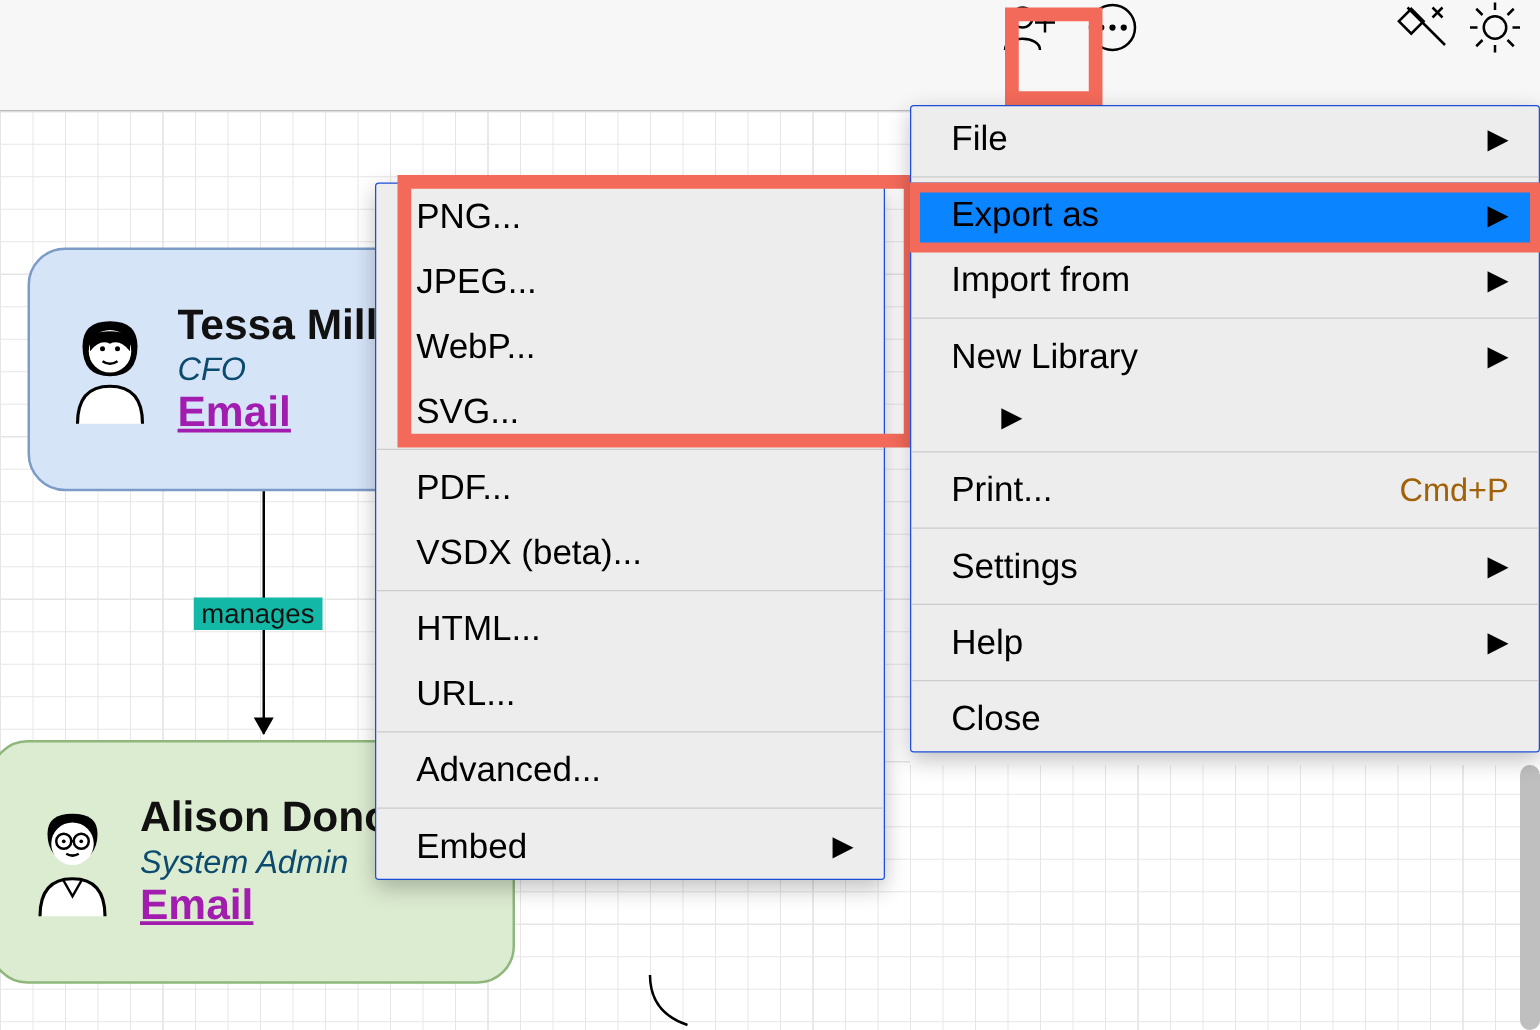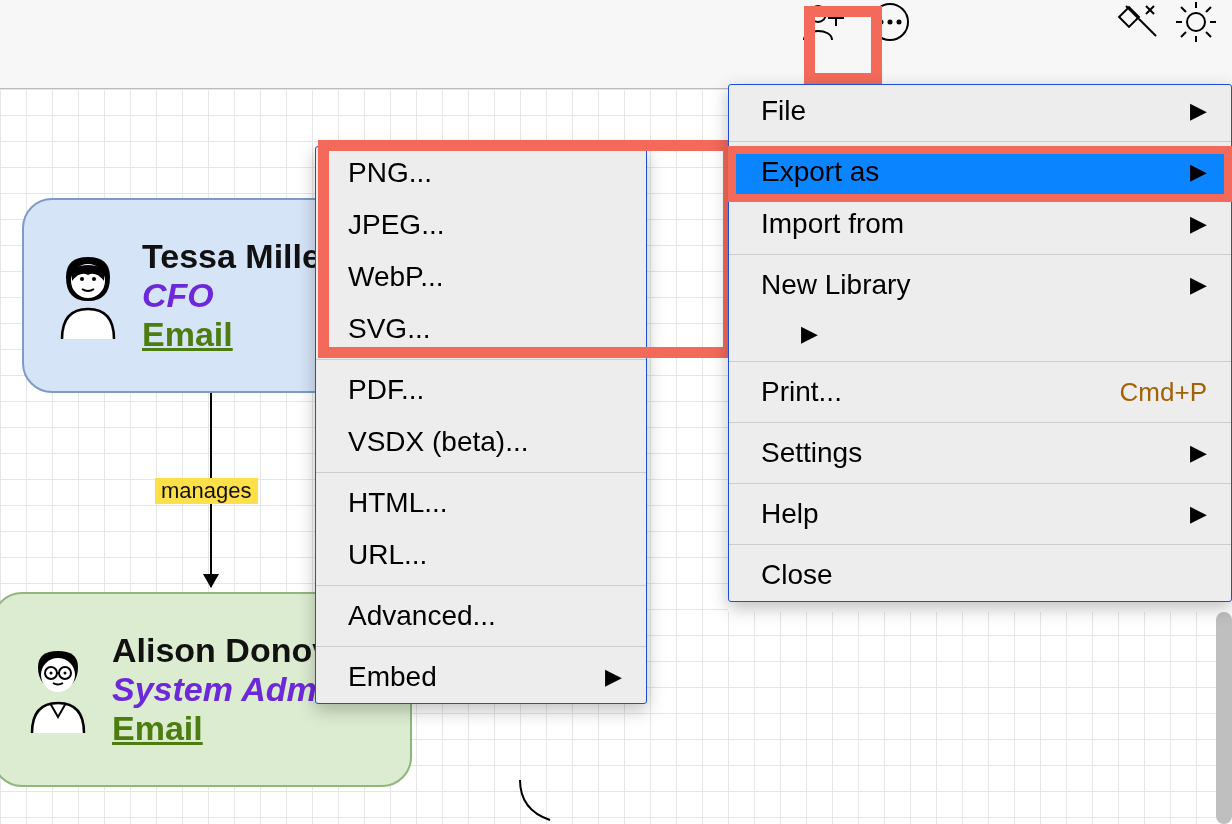--- a/index.html
+++ b/index.html
@@ -39,52 +39,52 @@
   .card {
     position:absolute; width:420px; height:195px; border-radius:30px;
     border:2px solid; display:flex; align-items:center; padding:0 28px;
   }
   .card.blue { background:#d6e4f8; border-color:#7c9bc6; }
   .card.green { background:#dcecd1; border-color:#8fb77c; }
   .avatar { width:72px; height:90px; flex-shrink:0; margin-right:18px; display:flex; align-items:center; justify-content:center; }
   .avatar svg { width:72px; height:90px; }
   .card-text { display:flex; flex-direction:column; }
   .card-name { font-size:34px; font-weight:700; color:#111; }
-  .card-role { font-size:34px; font-weight:700; font-style:italic; color:#6d28d9; }
-  .card-email { font-size:34px; font-weight:700; color:#4d7c0f; text-decoration:underline; }
+  .card-role { font-size:26px; font-weight:400; font-style:italic; color:#0c4a6e; }
+  .card-email { font-size:34px; font-weight:700; color:#a21caf; text-decoration:underline; }
 
   
   .arrow {
     position:absolute; width:2px; background:#000;
   }
   .arrow::after {
     content:""; position:absolute; bottom:-1px; left:-7px;
     border-left:8px solid transparent; border-right:8px solid transparent; border-top:14px solid #000;
   }
   .edge-label {
-    position:absolute; background:#fde047; padding:0 6px; font-size:22px; color:#111;
+    position:absolute; background:#14b8a6; padding:0 6px; font-size:22px; color:#111;
   }
 
   
   .menu {
     position:absolute; background:#ededed; border:1px solid #1d4ed8; border-radius:3px;
     box-shadow:0 6px 18px rgba(0,0,0,0.25);
     font-size:28px; color:#000;
   }
   .menu-item {
     display:flex; align-items:center; justify-content:space-between;
     padding:10px 24px 10px 32px; cursor:default; white-space:nowrap;
   }
   .menu-item.selected { background:#0a84ff; color:#000000; }
   .menu-item .arrow-right { font-size:22px; color:inherit; margin-left:40px; }
   .menu-item .shortcut { color:#a16207; font-size:26px; }
   .menu-sep { height:1px; background:#ccc; margin:4px 0; }
 
   .main-menu { top:84px; left:728px; width:504px; z-index:10; }
-  .sub-menu  { top:146px; left:315px; width:332px; z-index:8; }
+  .sub-menu  { top:146px; left:300px; width:408px; z-index:8; }
 
   .sub-highlight {
     position:absolute; top:140px; left:318px; width:416px; height:218px;
     border:11px solid #f36a5a; z-index:9; pointer-events:none;
   }
   .export-highlight {
     position:absolute; top:146px; left:728px; width:504px; height:56px;
     border:8px solid #f36a5a; z-index:11; pointer-events:none;
   }
 

